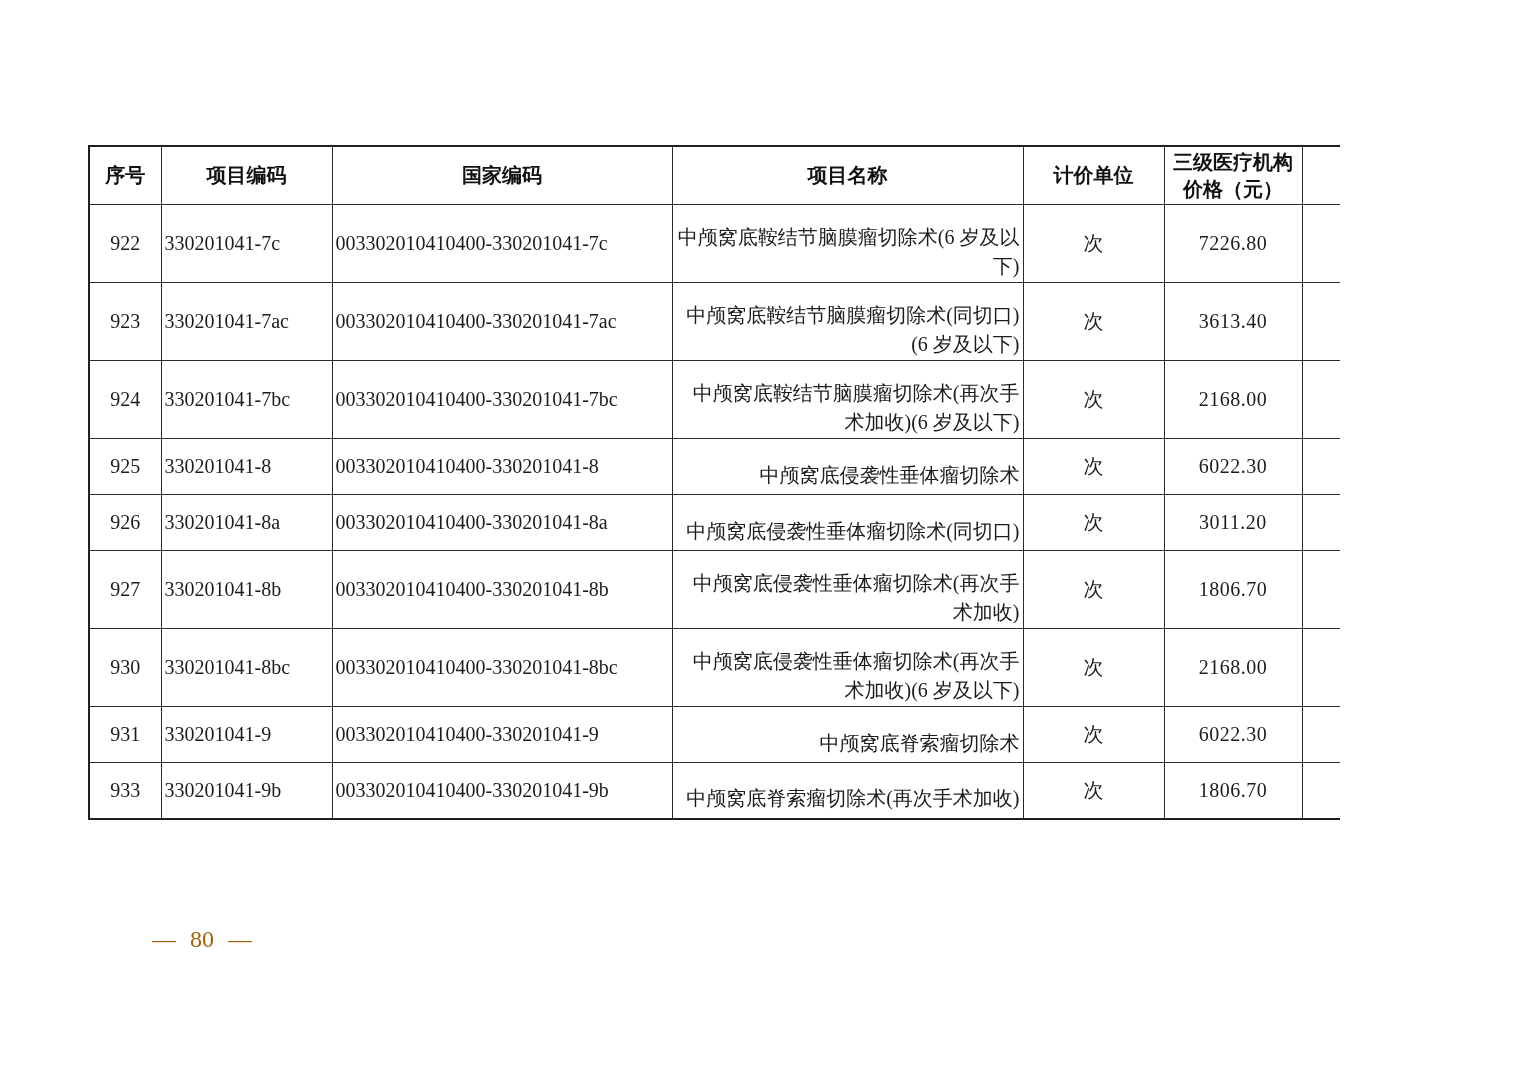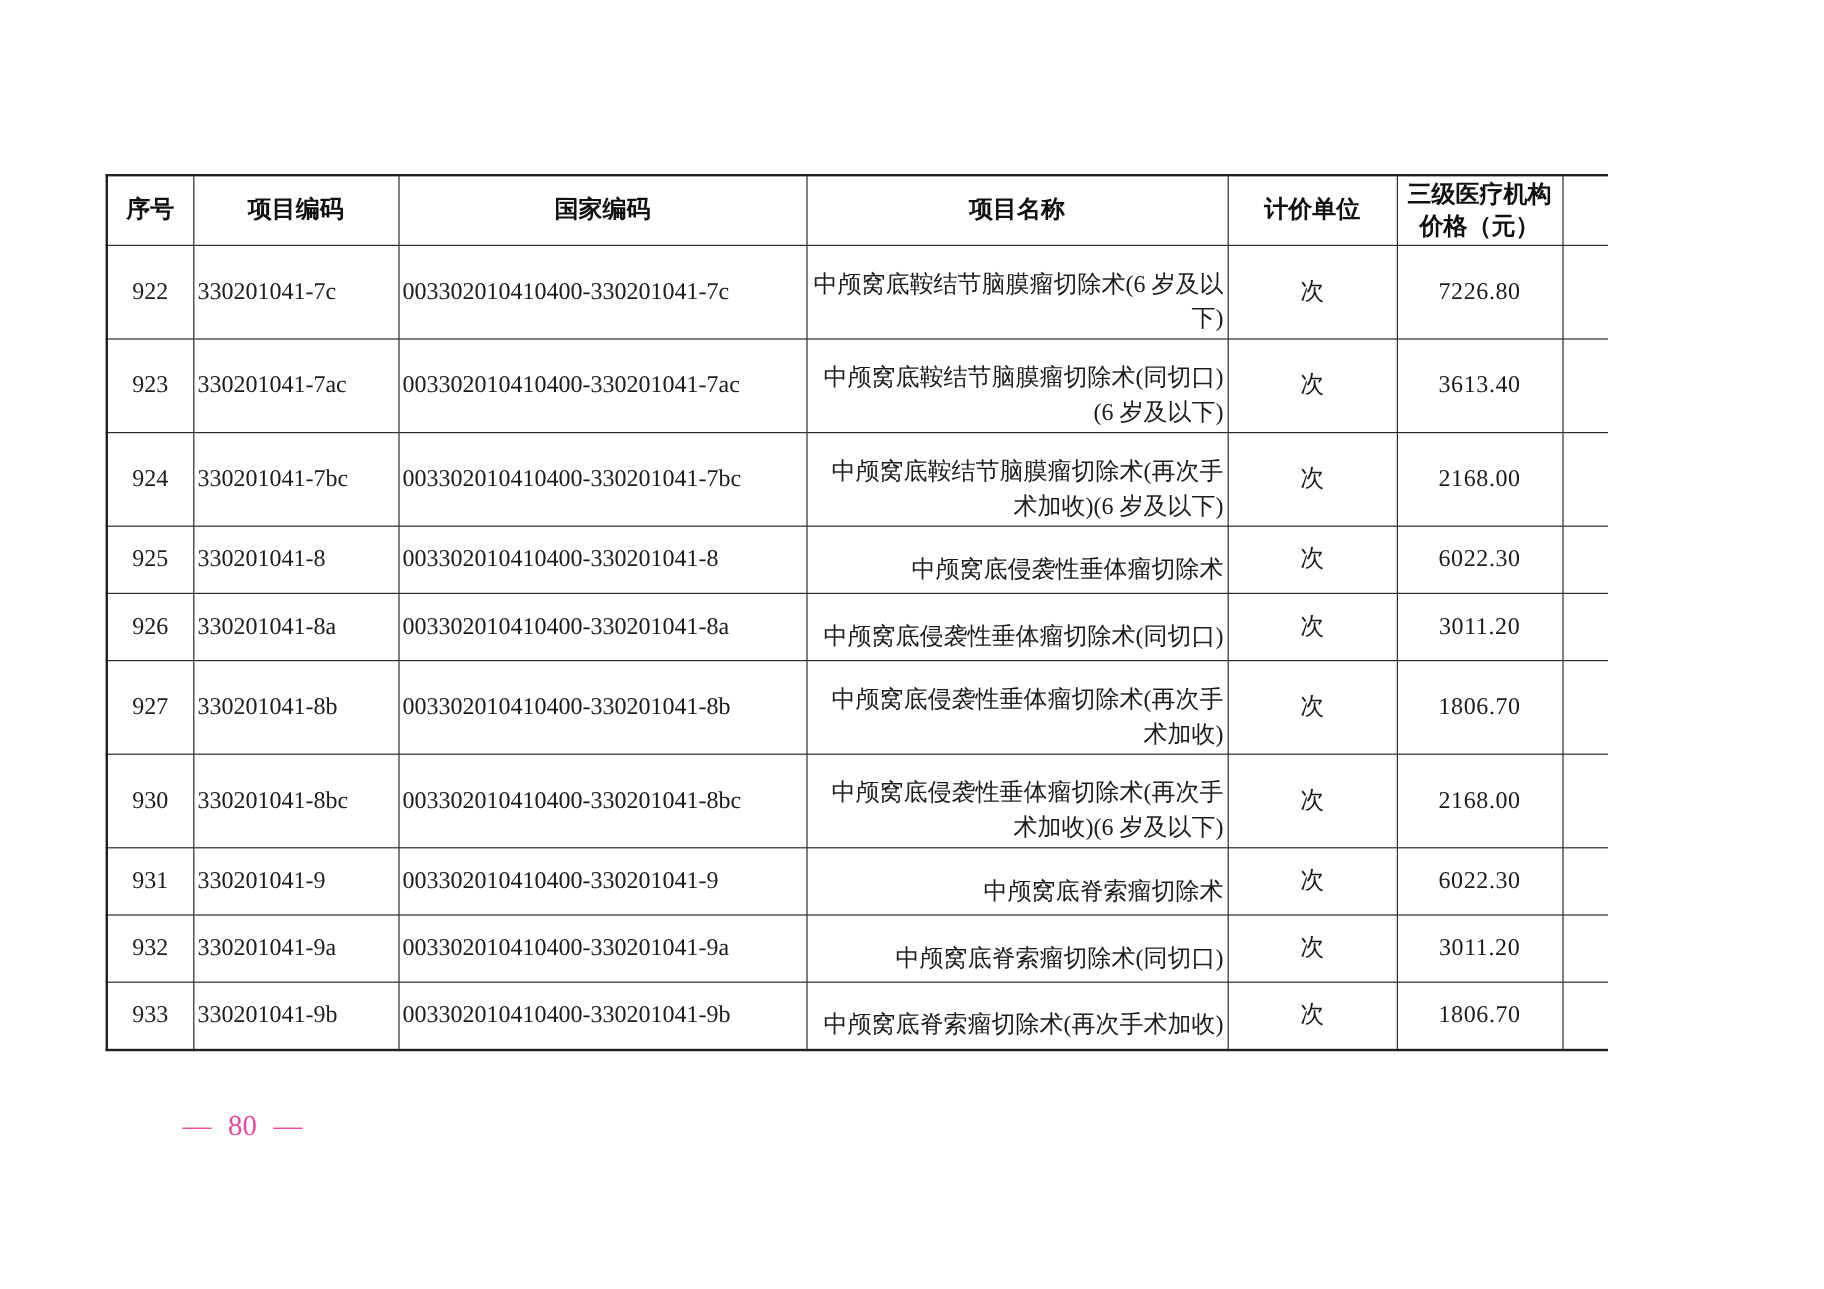--- a/index.html
+++ b/index.html
@@ -55,21 +55,21 @@
   td.col-name   { text-align: right; padding: 18px 3px 1px 4px; }
   td.col-unit   { text-align: center; }
   td.col-price  { text-align: center; letter-spacing: 0.5px; }
   td.col-note   { text-align: center; }
   .page-number {
     position: absolute;
     left: 152px;
     top: 926px;
     font-family: "Liberation Serif", "DejaVu Serif", serif;
     font-size: 24px;
-    color: #ec4899;
+    color: #a16207;
     word-spacing: 8px;
     white-space: nowrap;
   }
 </style>
 </head>
 <body>
 
 <div class="page">
 
   <table class="price-table">
@@ -161,29 +161,20 @@
         <tr>
           <td class="col-seq">931</td>
           <td class="col-code">330201041-9</td>
           <td class="col-national_code">003302010410400-330201041-9</td>
           <td class="col-name">中颅窝底脊索瘤切除术</td>
           <td class="col-unit">次</td>
           <td class="col-price">6022.30</td>
           <td class="col-note"></td>
         </tr>
         <tr>
-          <td class="col-seq">932</td>
-          <td class="col-code">330201041-9a</td>
-          <td class="col-national_code">003302010410400-330201041-9a</td>
-          <td class="col-name">中颅窝底脊索瘤切除术(同切口)</td>
-          <td class="col-unit">次</td>
-          <td class="col-price">3011.20</td>
-          <td class="col-note"></td>
-        </tr>
-        <tr>
           <td class="col-seq">933</td>
           <td class="col-code">330201041-9b</td>
           <td class="col-national_code">003302010410400-330201041-9b</td>
           <td class="col-name">中颅窝底脊索瘤切除术(再次手术加收)</td>
           <td class="col-unit">次</td>
           <td class="col-price">1806.70</td>
           <td class="col-note"></td>
         </tr>
       </tbody>
   </table>

